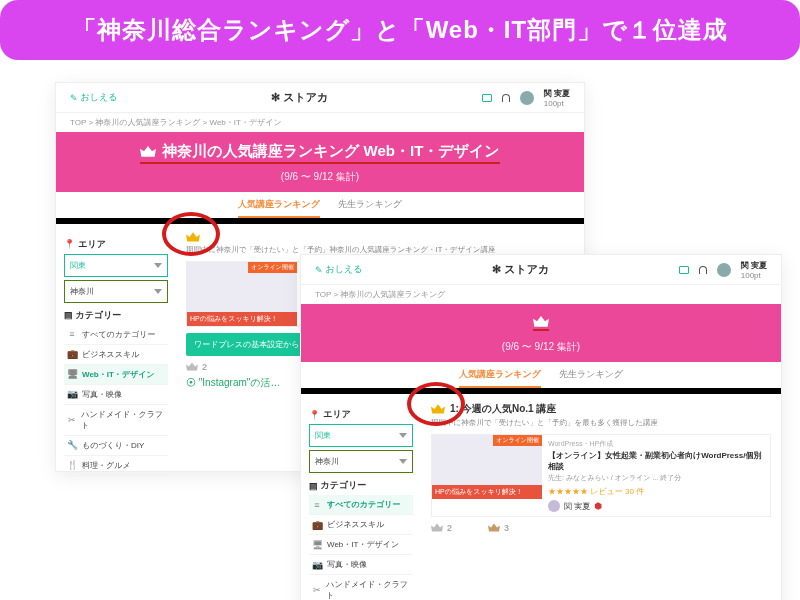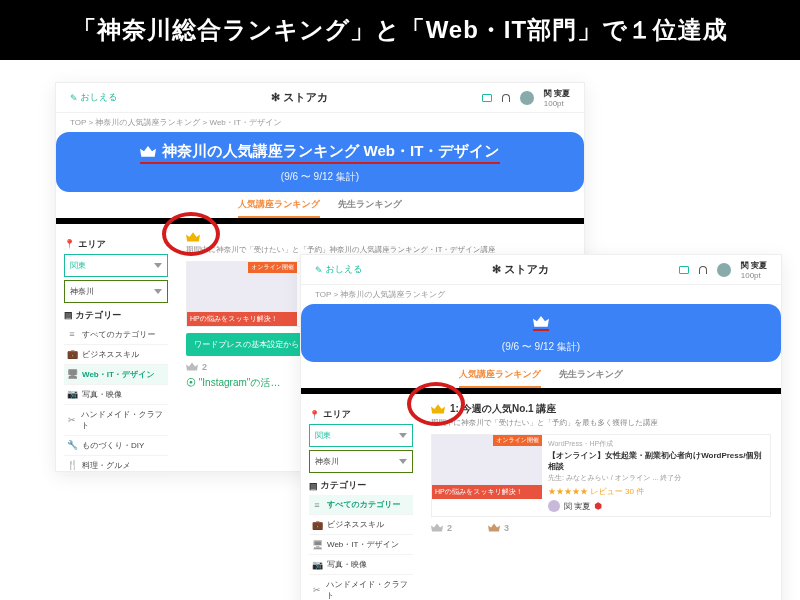--- a/index.html
+++ b/index.html
@@ -1,43 +1,43 @@
 <!DOCTYPE html>
 <html><head>
 <meta charset="utf-8">
 <style>
   * { margin: 0; padding: 0; box-sizing: border-box; }
   body { font-family: "Hiragino Sans", "Yu Gothic", sans-serif; background: #fff; width: 800px; height: 600px; overflow: hidden; position: relative; }
-  .headline { background: #000000; color: #fff; font-weight: bold; font-size: 24px; text-align: center; padding: 14px 8px; letter-spacing: 1px; }
+  .headline { background: #d946ef; color: #fff; font-weight: bold; font-size: 24px; text-align: center; padding: 14px 8px; letter-spacing: 1px; border-radius: 18px; }
 
   .stage { position: relative; width: 800px; height: 548px; }
 
   .shot { position: absolute; background: #fff; border: 1px solid #eee; box-shadow: 0 4px 18px rgba(0,0,0,.08); }
   .shot1 { left: 55px; top: 22px; width: 530px; height: 390px; }
   .shot2 { left: 300px; top: 194px; width: 482px; height: 366px; }
 
   .topbar { height: 30px; display: flex; align-items: center; justify-content: space-between; padding: 0 14px; font-size: 9px; color: #555; border-bottom: 1px solid #f0f0f0; }
   .topbar .left { color: #1abc9c; display:flex; align-items:center; gap:3px;}
   .topbar .right { display: flex; align-items: center; gap: 10px; }
   .topbar .logo { font-weight: bold; color: #333; font-size: 11px; display:flex; align-items:center; gap:3px;}
   .mail-ico { width:10px;height:8px;border:1px solid #1abc9c;border-radius:1px;position:relative;}
   .bell-ico { width:8px;height:8px;border:1.5px solid #555;border-radius:50% 50% 0 0;border-bottom:none;position:relative;}
   .avatar { width: 14px; height: 14px; border-radius: 50%; background: #8aa; }
   .pts { font-size:8px; color:#888; }
   .pts b { color:#333; display:block; font-size:8px;}
   .crumbs { font-size: 8px; color: #999; padding: 4px 14px; }
 
-  .greenband { background: #3b82f6; color: #fff; text-align: center; padding: 10px 22px 8px; border-radius: 13px; }
+  .greenband { background: #ec4899; color: #fff; text-align: center; padding: 10px 22px 8px; }
   .greenband .title { display:inline-flex; align-items:center; gap:6px; font-weight: bold; font-size: 15px; position:relative; }
   .crown-w { width:16px;height:12px; }
   .underline-red { position:absolute; left:0; right:0; bottom:-3px; height:2px; background:#cc1f1f; }
   .greenband .dates { font-size: 10px; margin-top: 8px; opacity:.9;}
 
   .tabs { display:flex; gap:18px; justify-content:center; font-size:9px; color:#888; border-bottom:6px solid #000000; padding:6px 0 0; }
-  .tabs .tab { padding-bottom:5px;font-weight:bold; }
+  .tabs .tab { padding-bottom:5px; }
   .tabs .tab.active { color:#f48a3a; border-bottom:2px solid #f48a3a; font-weight:bold;}
 
   .body2col { display:flex; }
   .sidebar { width: 120px; padding: 8px; font-size: 8px; color:#444; }
   .sidebar h5 { font-size: 9px; color:#333; margin: 6px 0 3px; display:flex; align-items:center; gap:3px;}
   .selbox { border:1px solid #4d7c0f; padding:5px 5px; margin:3px 0; font-size:8px; display:flex; justify-content:space-between; align-items:center; background:#fff;}
   .selbox.green { color:#1abc9c; border-color:#1abc9c;}
   .catlist { list-style:none; }
   .catlist li { padding:4px 3px; display:flex; align-items:center; gap:5px; border-bottom:1px solid #f3f3f3;}
   .catlist li .ci { width:10px; text-align:center; color:#888; font-size:9px;}

